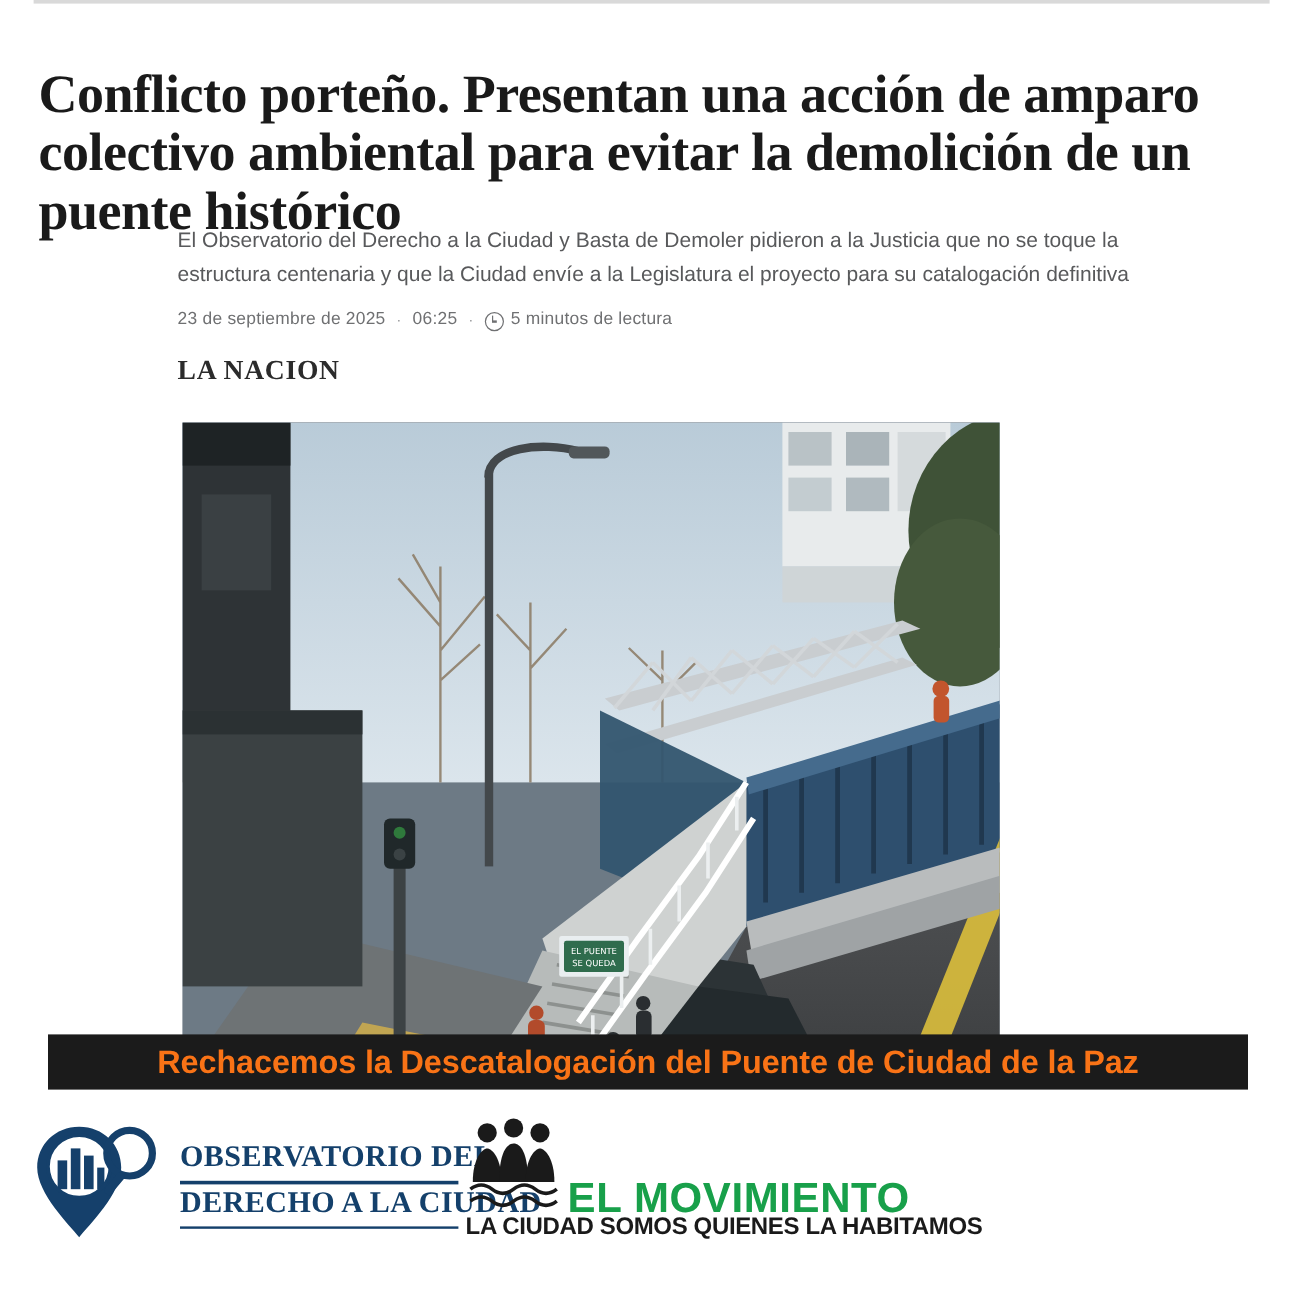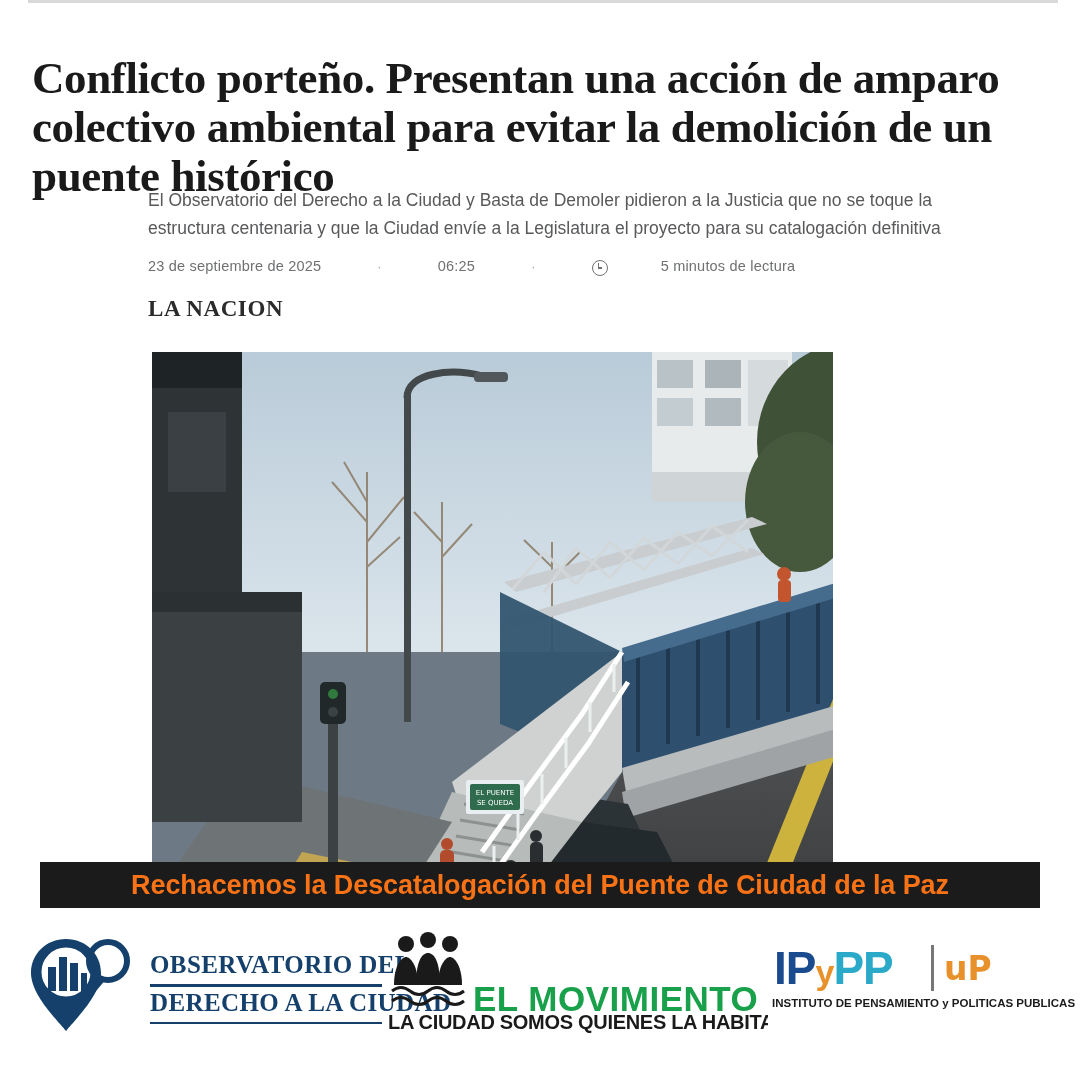--- a/index.html
+++ b/index.html
@@ -68,21 +68,20 @@
 
   .meta-row {
     position: absolute;
     left: 148px;
     top: 258px;
     display: flex;
     align-items: flex-end;
     font-size: 14.5px;
     color: #6f7072;
     letter-spacing: 0.2px;
-    gap: 47px;
   }
   .meta-row .dot {
     margin: 0 9px;
     color: #9a9b9d;
     font-size: 13px;
   }
   .clock-icon {
     display: inline-block;
     width: 14px;
     height: 14px;
@@ -501,23 +500,15 @@
         </g>
         <g stroke="#1a1a1a" stroke-width="3" fill="none">
           <path d="M4 60 q9 -7 18 0 q9 7 18 0 q9 -7 18 0 q9 7 18 0"></path>
           <path d="M4 70 q9 -7 18 0 q9 7 18 0 q9 -7 18 0 q9 7 18 0"></path>
         </g>
       </svg>
       <div class="mov-title">EL MOVIMIENTO</div>
       <div class="mov-sub">LA CIUDAD SOMOS QUIENES LA HABITAMOS</div>
     </div>
 
-    <div class="logo-ipypp">
-      <div class="ipypp-main">
-        <span class="ip">IP</span><span class="y">y</span><span class="pp">PP</span>
-      </div>
-      <div class="ipypp-bar"></div>
-      <div class="ipypp-up">uP</div>
-      <div class="ipypp-sub">INSTITUTO DE PENSAMIENTO y POLITICAS PUBLICAS</div>
-    </div>
 
   </div>
 </div>
 
 </body></html>

